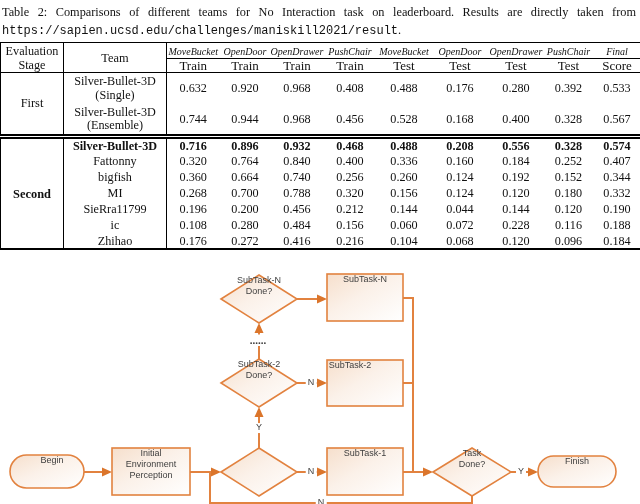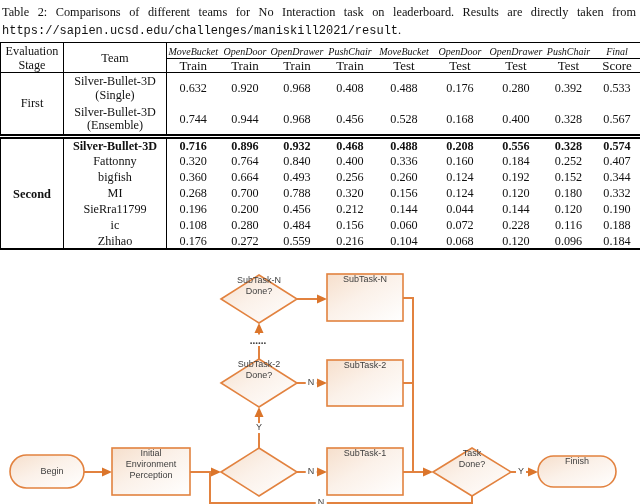--- a/index.html
+++ b/index.html
@@ -157,21 +157,21 @@
         <td>0.336</td>
         <td>0.160</td>
         <td>0.184</td>
         <td>0.252</td>
         <td>0.407</td>
       </tr>
       <tr class="g2">
         <td class="team-cell">bigfish</td>
         <td>0.360</td>
         <td>0.664</td>
-        <td>0.493</td>
+        <td>0.740</td>
         <td>0.256</td>
         <td>0.260</td>
         <td>0.124</td>
         <td>0.192</td>
         <td>0.152</td>
         <td>0.344</td>
       </tr>
       <tr class="g2">
         <td class="team-cell">MI</td>
         <td>0.268</td>
@@ -205,21 +205,21 @@
         <td>0.060</td>
         <td>0.072</td>
         <td>0.228</td>
         <td>0.116</td>
         <td>0.188</td>
       </tr>
       <tr class="g2">
         <td class="team-cell">Zhihao</td>
         <td>0.176</td>
         <td>0.272</td>
-        <td>0.559</td>
+        <td>0.416</td>
         <td>0.216</td>
         <td>0.104</td>
         <td>0.068</td>
         <td>0.120</td>
         <td>0.096</td>
         <td>0.184</td>
       </tr>
     </tbody>
 </table>
 
@@ -285,33 +285,33 @@
     <polygon class="fc-shape" points="221,212 259,188 297,212 259,236"></polygon>
     <rect class="fc-shape" x="327" y="188" width="76" height="47"></rect>
     <polygon class="fc-shape" points="221,123 259,99 297,123 259,147"></polygon>
     <rect class="fc-shape" x="327" y="100" width="76" height="46"></rect>
     <polygon class="fc-shape" points="221,39 259,15 297,39 259,63"></polygon>
     <rect class="fc-shape" x="327" y="14" width="76" height="47"></rect>
     <polygon class="fc-shape" points="433,212 472,188 511,212 472,236"></polygon>
     <rect class="fc-shape" x="538" y="196" width="78" height="31" rx="15.5"></rect>
   </svg>
 
-  <div class="node-label" style="left:10px;top:206px;width:84px;height:33px">
+  <div class="node-label" style="left:10px;top:195px;width:84px;height:33px">
       <span>Begin</span>
     </div>
   <div class="node-label" style="left:112px;top:188px;width:78px;height:54px">
       <span style="width:64px">Initial Environment Perception</span>
     </div>
   <div class="node-label" style="left:327px;top:188px;width:76px;height:47px">
       <span>SubTask-1</span>
     </div>
   <div class="node-label" style="left:221px;top:99px;width:76px;height:48px">
       <span style="width:52px">SubTask-2 Done?</span>
     </div>
-  <div class="node-label" style="left:327px;top:100px;width:76px;height:33px">
+  <div class="node-label" style="left:312px;top:100px;width:76px;height:33px">
       <span>SubTask-2</span>
     </div>
   <div class="node-label" style="left:221px;top:15px;width:76px;height:48px">
       <span style="width:52px">SubTask-N Done?</span>
     </div>
   <div class="node-label" style="left:327px;top:14px;width:76px;height:47px">
       <span>SubTask-N</span>
     </div>
   <div class="node-label" style="left:538px;top:196px;width:78px;height:31px">
       <span>Finish</span>

